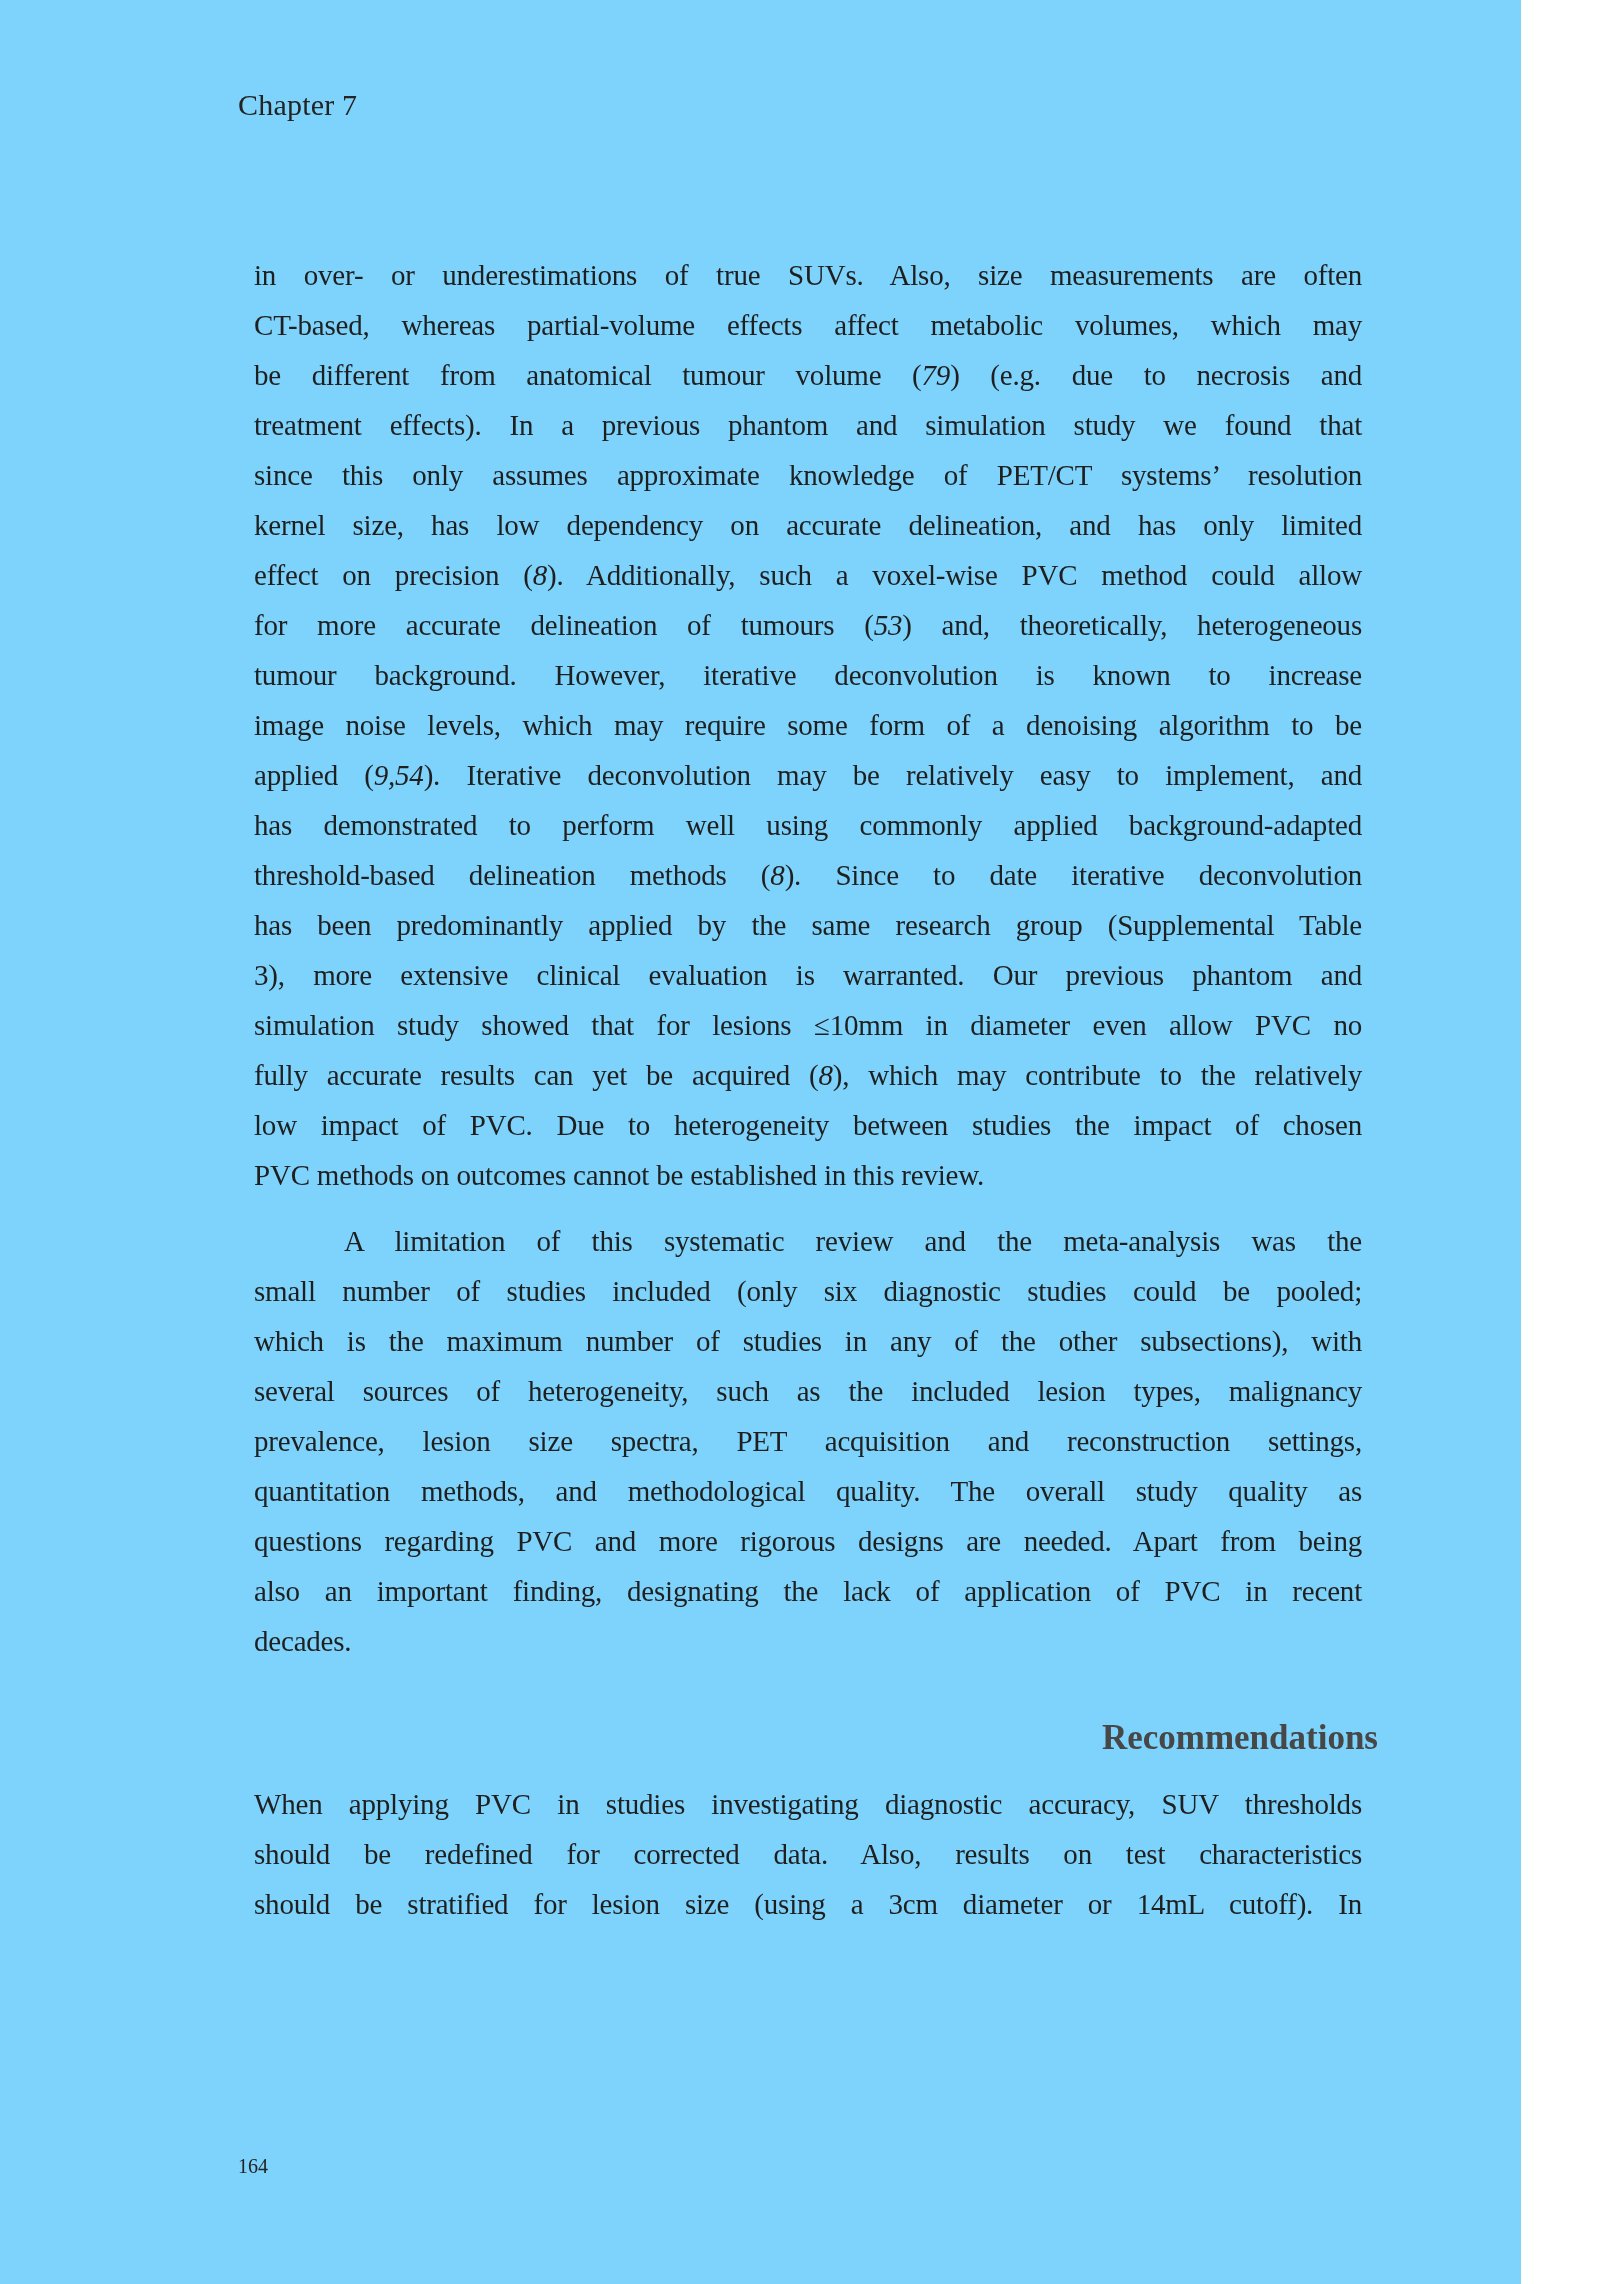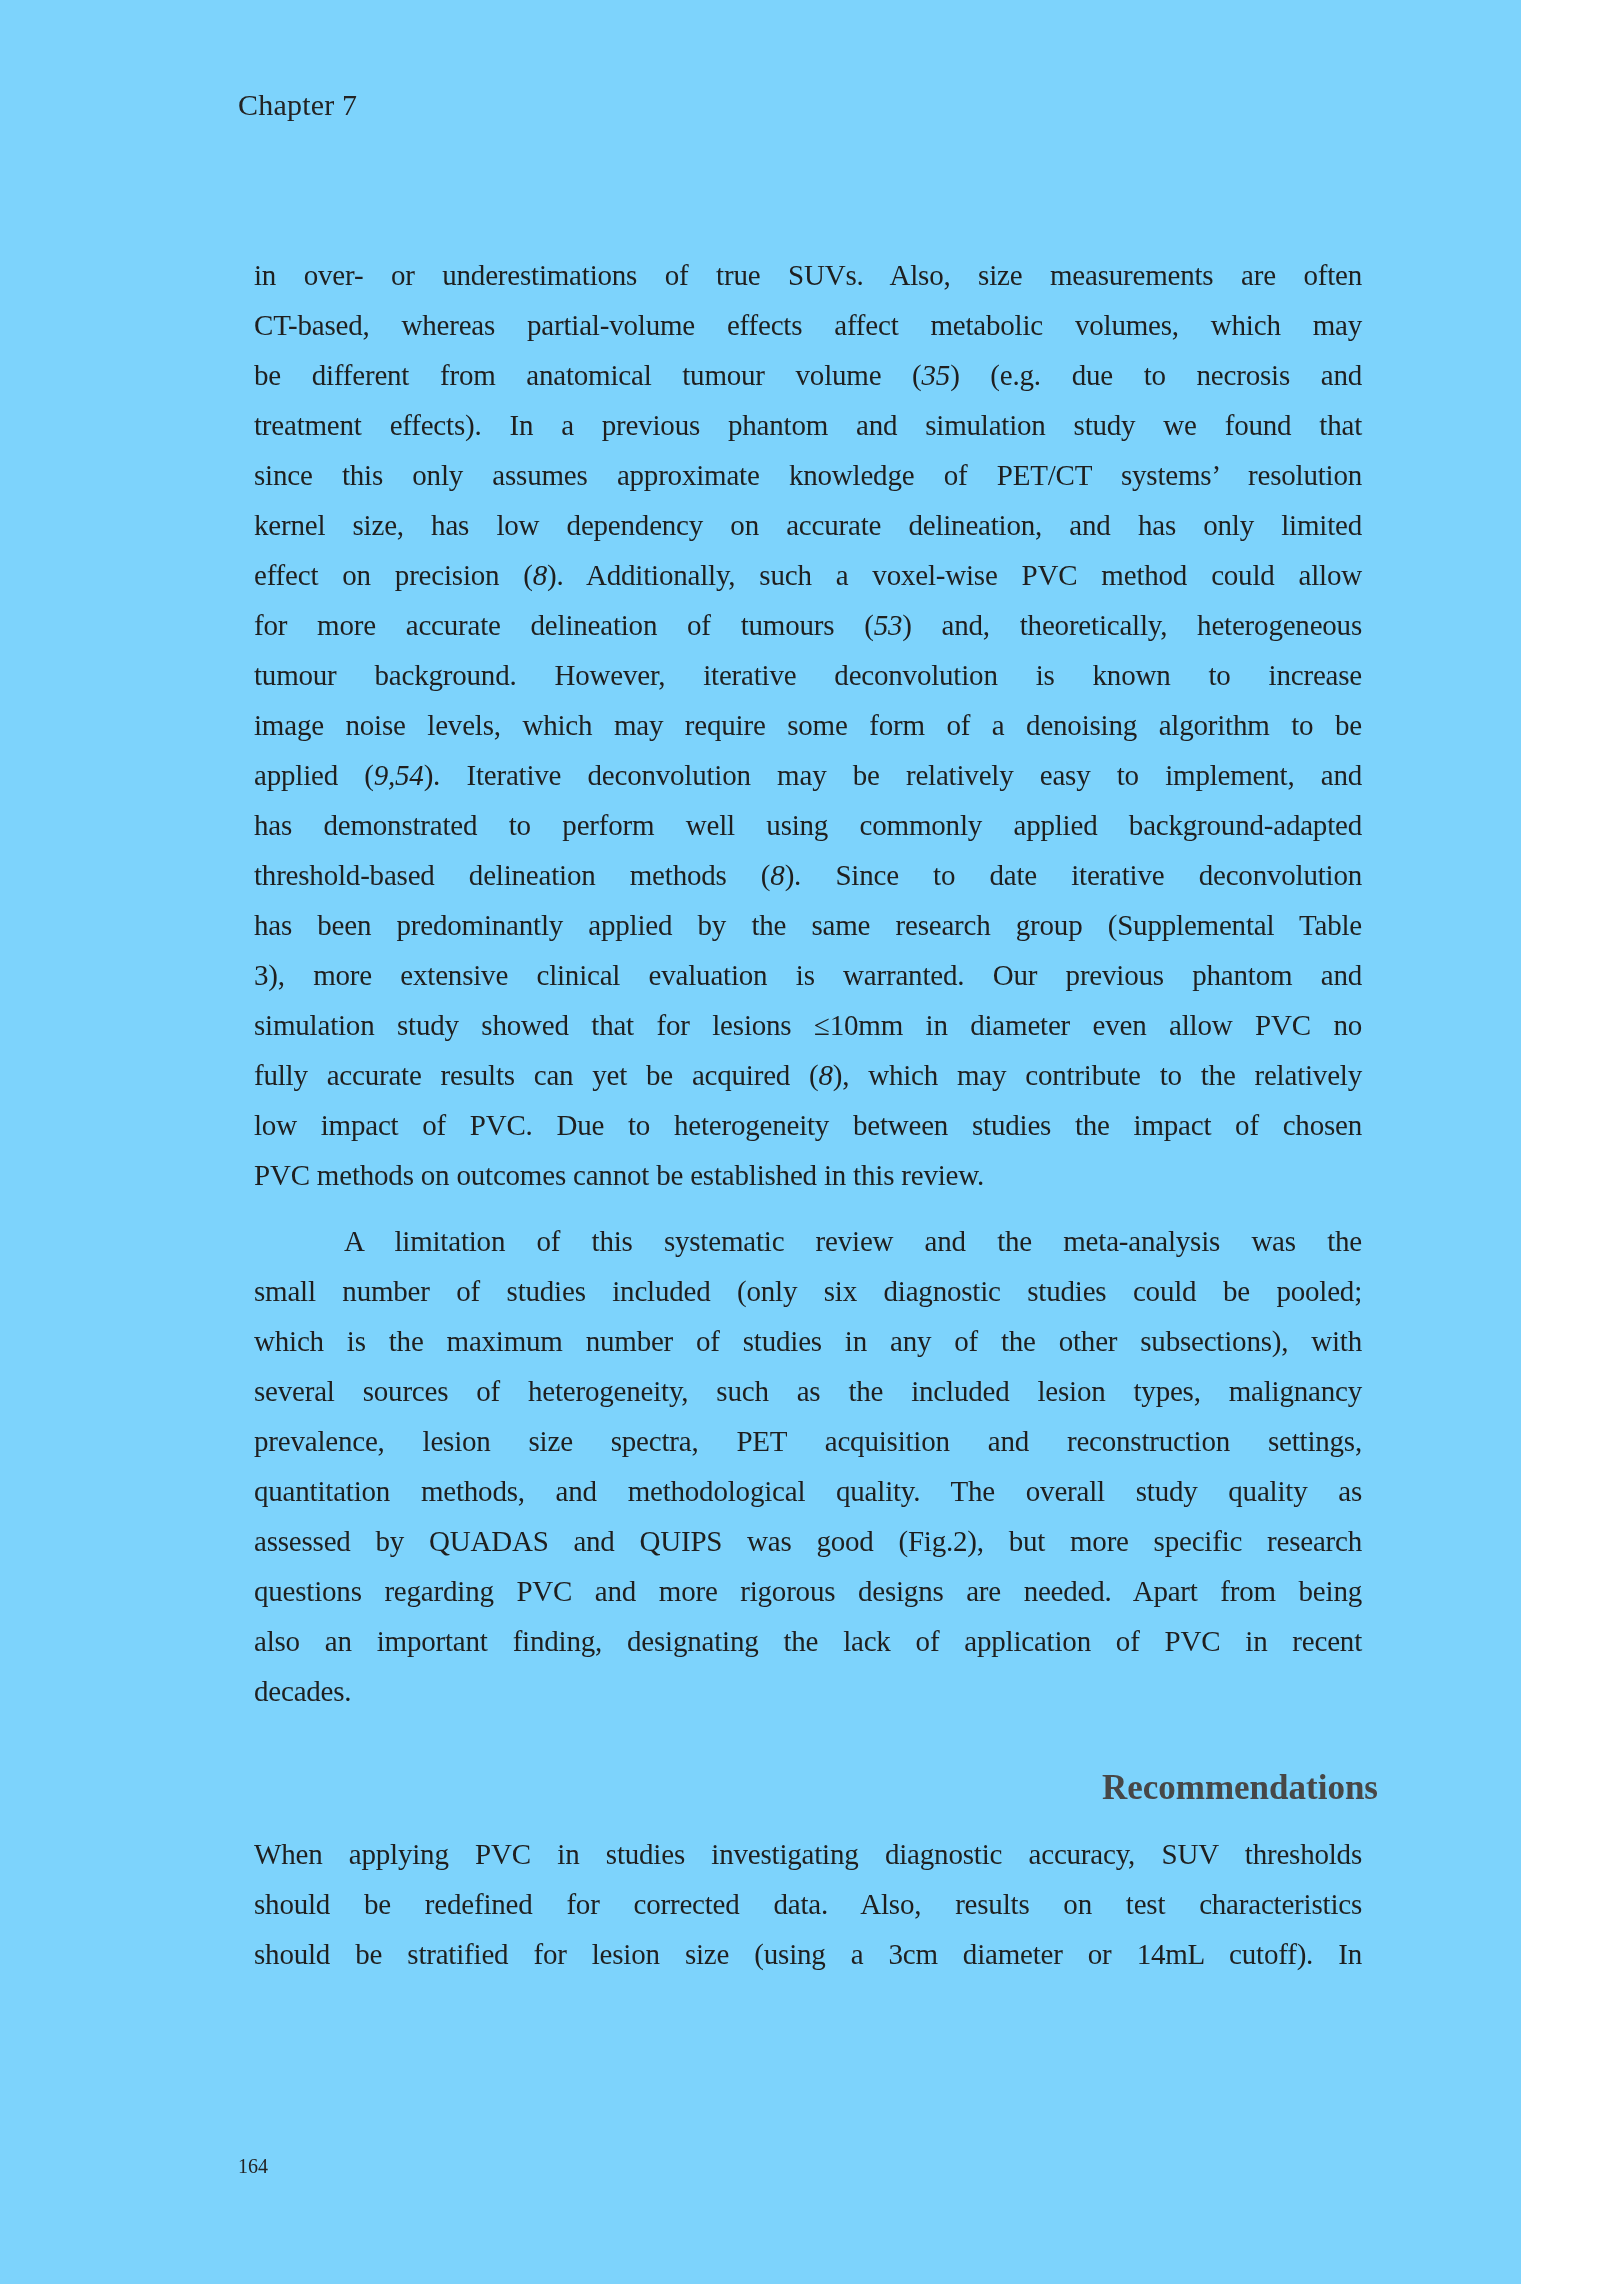--- a/index.html
+++ b/index.html
@@ -63,21 +63,21 @@
 </head>
 <body>
 
 <div class="page">
   <div class="chapter-label">Chapter 7</div>
 
   <div class="text-block">
       <div class="paragraph">
         <div class="line">in over- or underestimations of true SUVs. Also, size measurements are often</div>
         <div class="line">CT-based, whereas partial-volume effects affect metabolic volumes, which may</div>
-        <div class="line">be different from anatomical tumour volume (<i>35</i>) (e.g. due to necrosis and</div>
+        <div class="line">be different from anatomical tumour volume (<i>79</i>) (e.g. due to necrosis and</div>
         <div class="line">treatment effects). In a previous phantom and simulation study we found that</div>
         <div class="line">since this only assumes approximate knowledge of PET/CT systems’ resolution</div>
         <div class="line">kernel size, has low dependency on accurate delineation, and has only limited</div>
         <div class="line">effect on precision (<i>8</i>). Additionally, such a voxel-wise PVC method could allow</div>
         <div class="line">for more accurate delineation of tumours (<i>53</i>) and, theoretically, heterogeneous</div>
         <div class="line">tumour background. However, iterative deconvolution is known to increase</div>
         <div class="line">image noise levels, which may require some form of a denoising algorithm to be</div>
         <div class="line">applied (<i>9,54</i>). Iterative deconvolution may be relatively easy to implement, and</div>
         <div class="line">has demonstrated to perform well using commonly applied background-adapted</div>
         <div class="line">threshold-based delineation methods (<i>8</i>). Since to date iterative deconvolution</div>
@@ -88,21 +88,20 @@
         <div class="line">low impact of PVC. Due to heterogeneity between studies the impact of chosen</div>
         <div class="line no-just">PVC methods on outcomes cannot be established in this review.</div>
       </div>
       <div class="paragraph">
         <div class="line indent">A limitation of this systematic review and the meta-analysis was the</div>
         <div class="line">small number of studies included (only six diagnostic studies could be pooled;</div>
         <div class="line">which is the maximum number of studies in any of the other subsections), with</div>
         <div class="line">several sources of heterogeneity, such as the included lesion types, malignancy</div>
         <div class="line">prevalence, lesion size spectra, PET acquisition and reconstruction settings,</div>
         <div class="line">quantitation methods, and methodological quality. The overall study quality as</div>
-        <div class="line">assessed by QUADAS and QUIPS was good (Fig.2), but more specific research</div>
         <div class="line">questions regarding PVC and more rigorous designs are needed. Apart from being</div>
         <div class="line">also an important finding, designating the lack of application of PVC in recent</div>
         <div class="line no-just">decades.</div>
       </div>
       <div class="heading">Recommendations</div>
       <div class="paragraph">
         <div class="line">When applying PVC in studies investigating diagnostic accuracy, SUV thresholds</div>
         <div class="line">should be redefined for corrected data. Also, results on test characteristics</div>
         <div class="line">should be stratified for lesion size (using a 3cm diameter or 14mL cutoff). In</div>
       </div>

